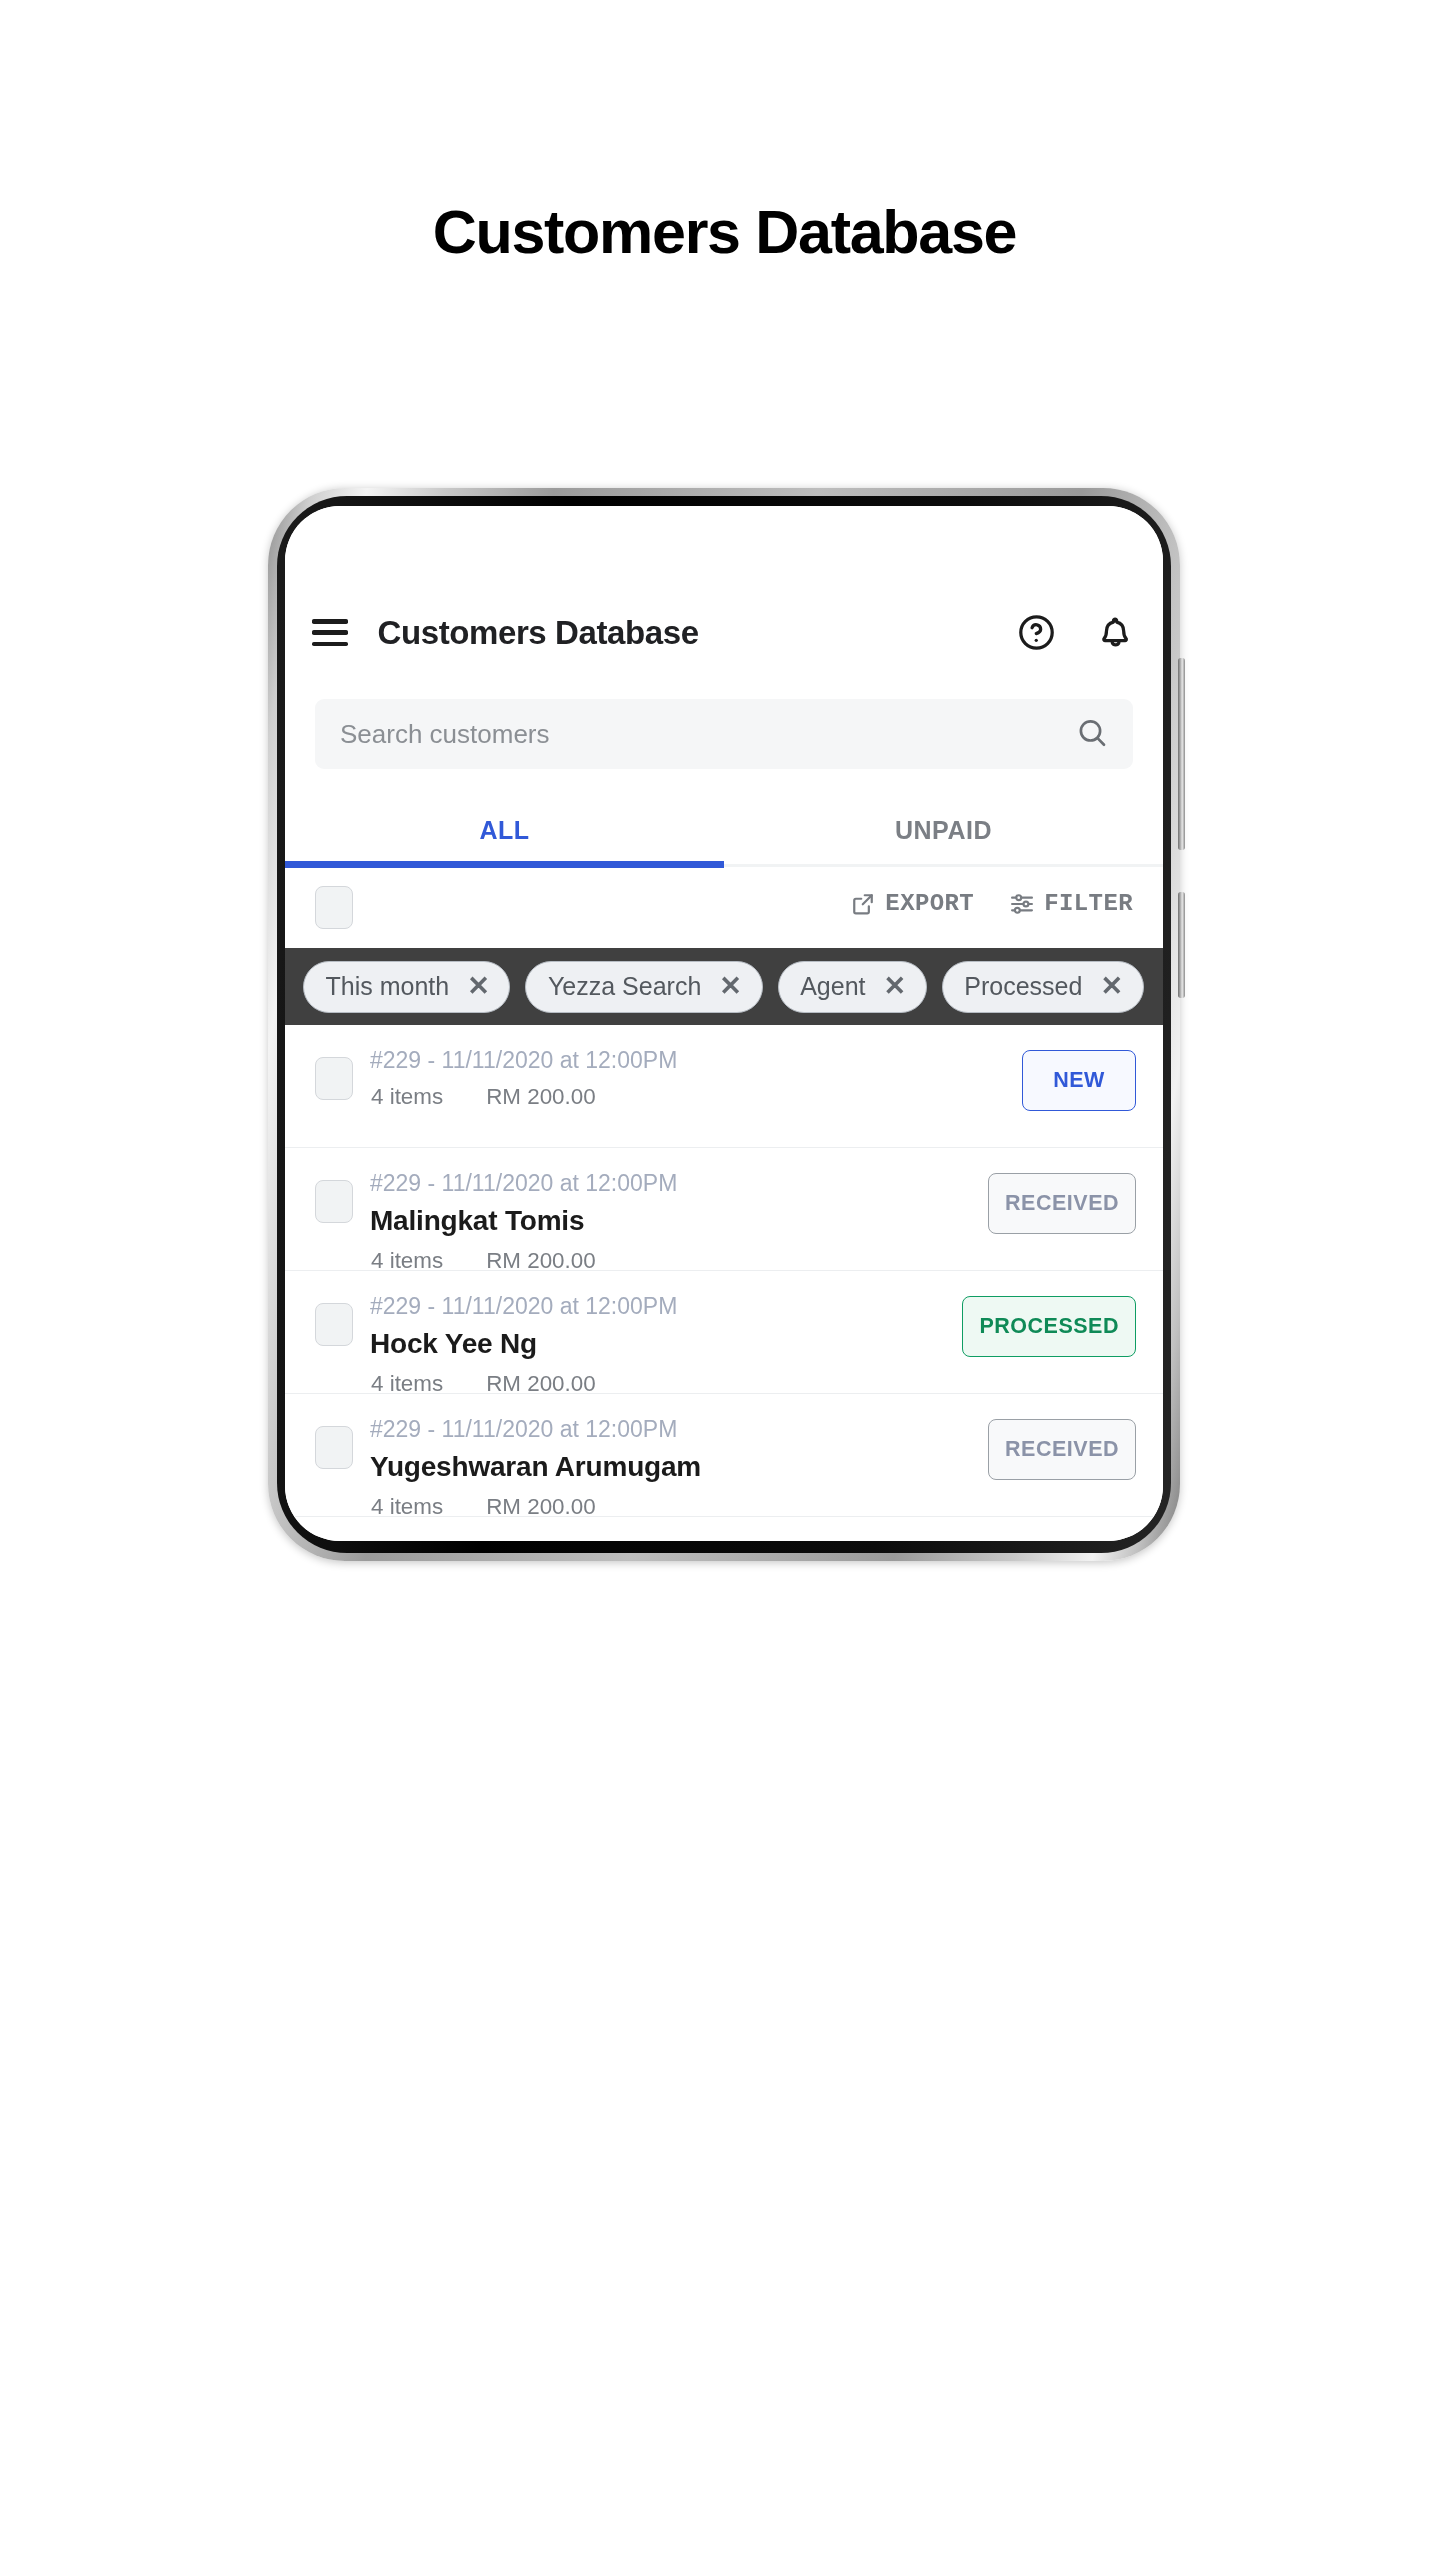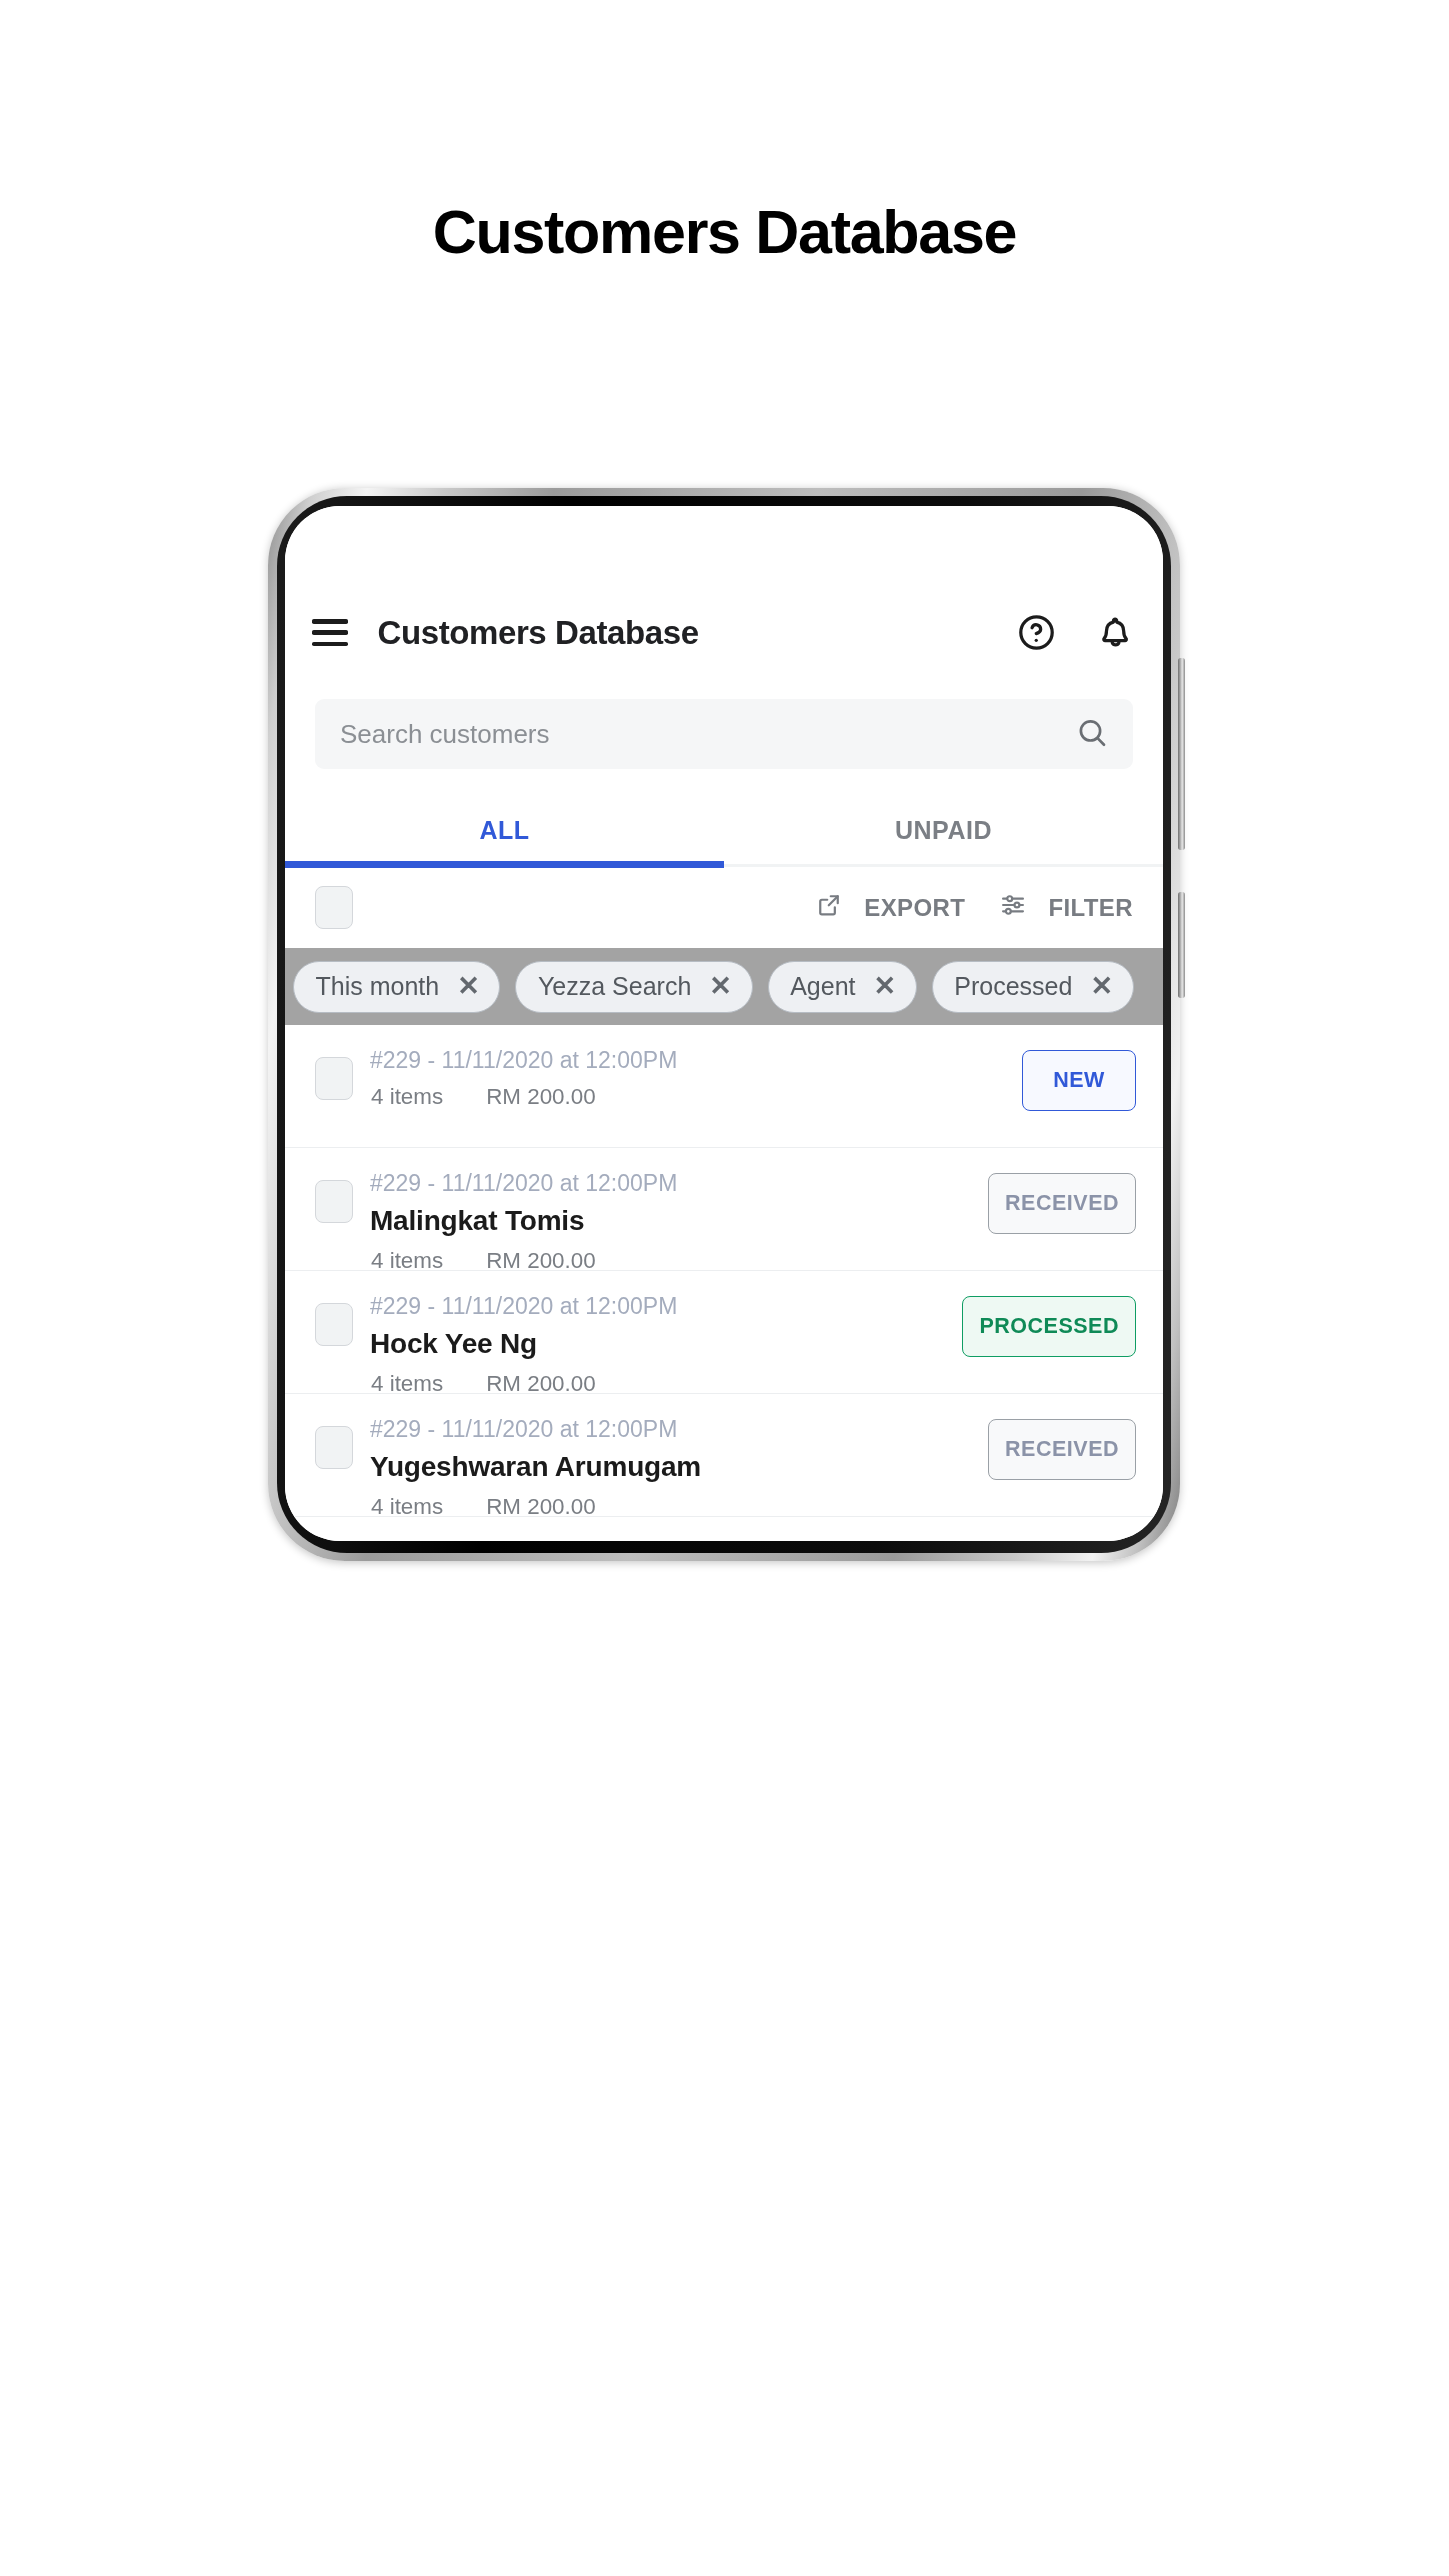--- a/index.html
+++ b/index.html
@@ -245,41 +245,41 @@
     box-sizing: border-box;
   }
   .toolbar-actions {
     margin-left: auto;
     display: flex;
     align-items: center;
     gap: 34px;
   }
   .tool-btn {
     display: flex;
-    align-items: center;
-    gap: 21px;
+    gap: 8px;
     font-size: 24px;
     font-weight: 700;
     letter-spacing: 0.4px;
     color: #787c82;
     cursor: pointer;
+    font-family: Liberation Mono, monospace;
   }
 
   
   .chips {
     position: absolute;
     top: 442px;
     left: 0;
     right: 0;
     height: 77px;
-    background: #a3a3a3;
+    background: #404040;
     display: flex;
     align-items: center;
     gap: 15px;
-    padding: 0 0 0 8px;
+    padding: 0 0 0 18px;
     box-sizing: border-box;
     overflow: hidden;
   }
   .chip {
     display: flex;
     align-items: center;
     gap: 18px;
     height: 52px;
     padding: 0 19.7px 0 21.5px;
     border: 1.8px solid #b6bcc3;

